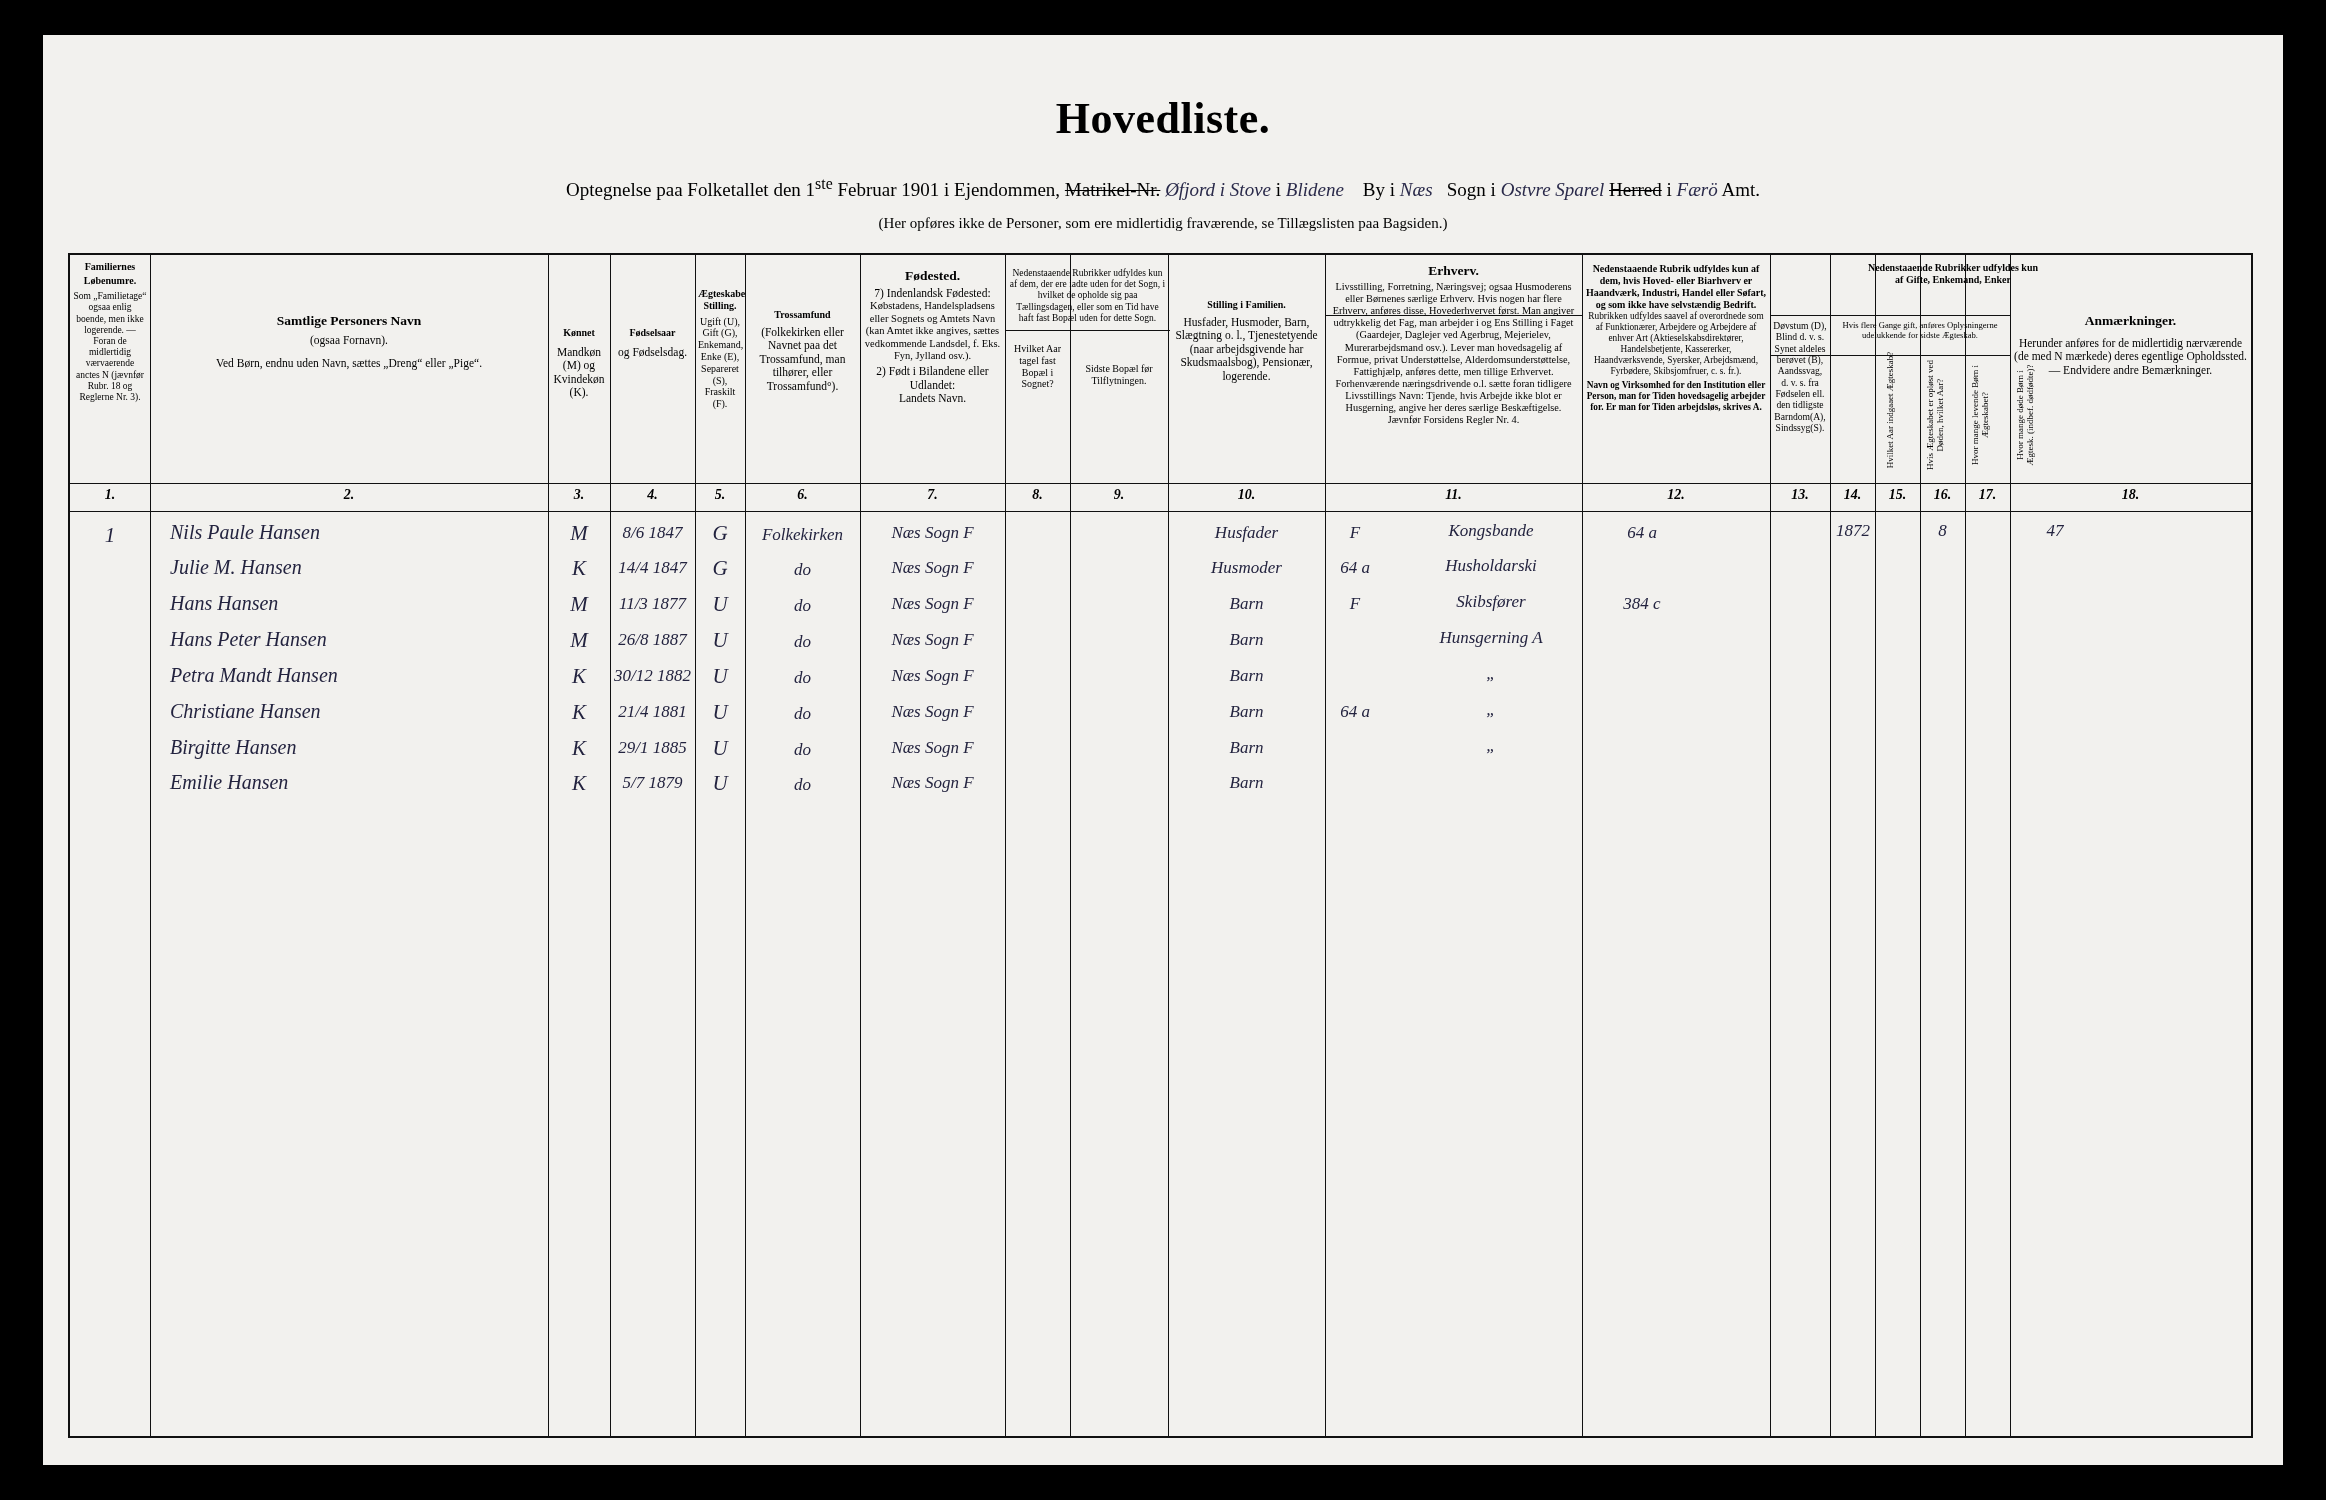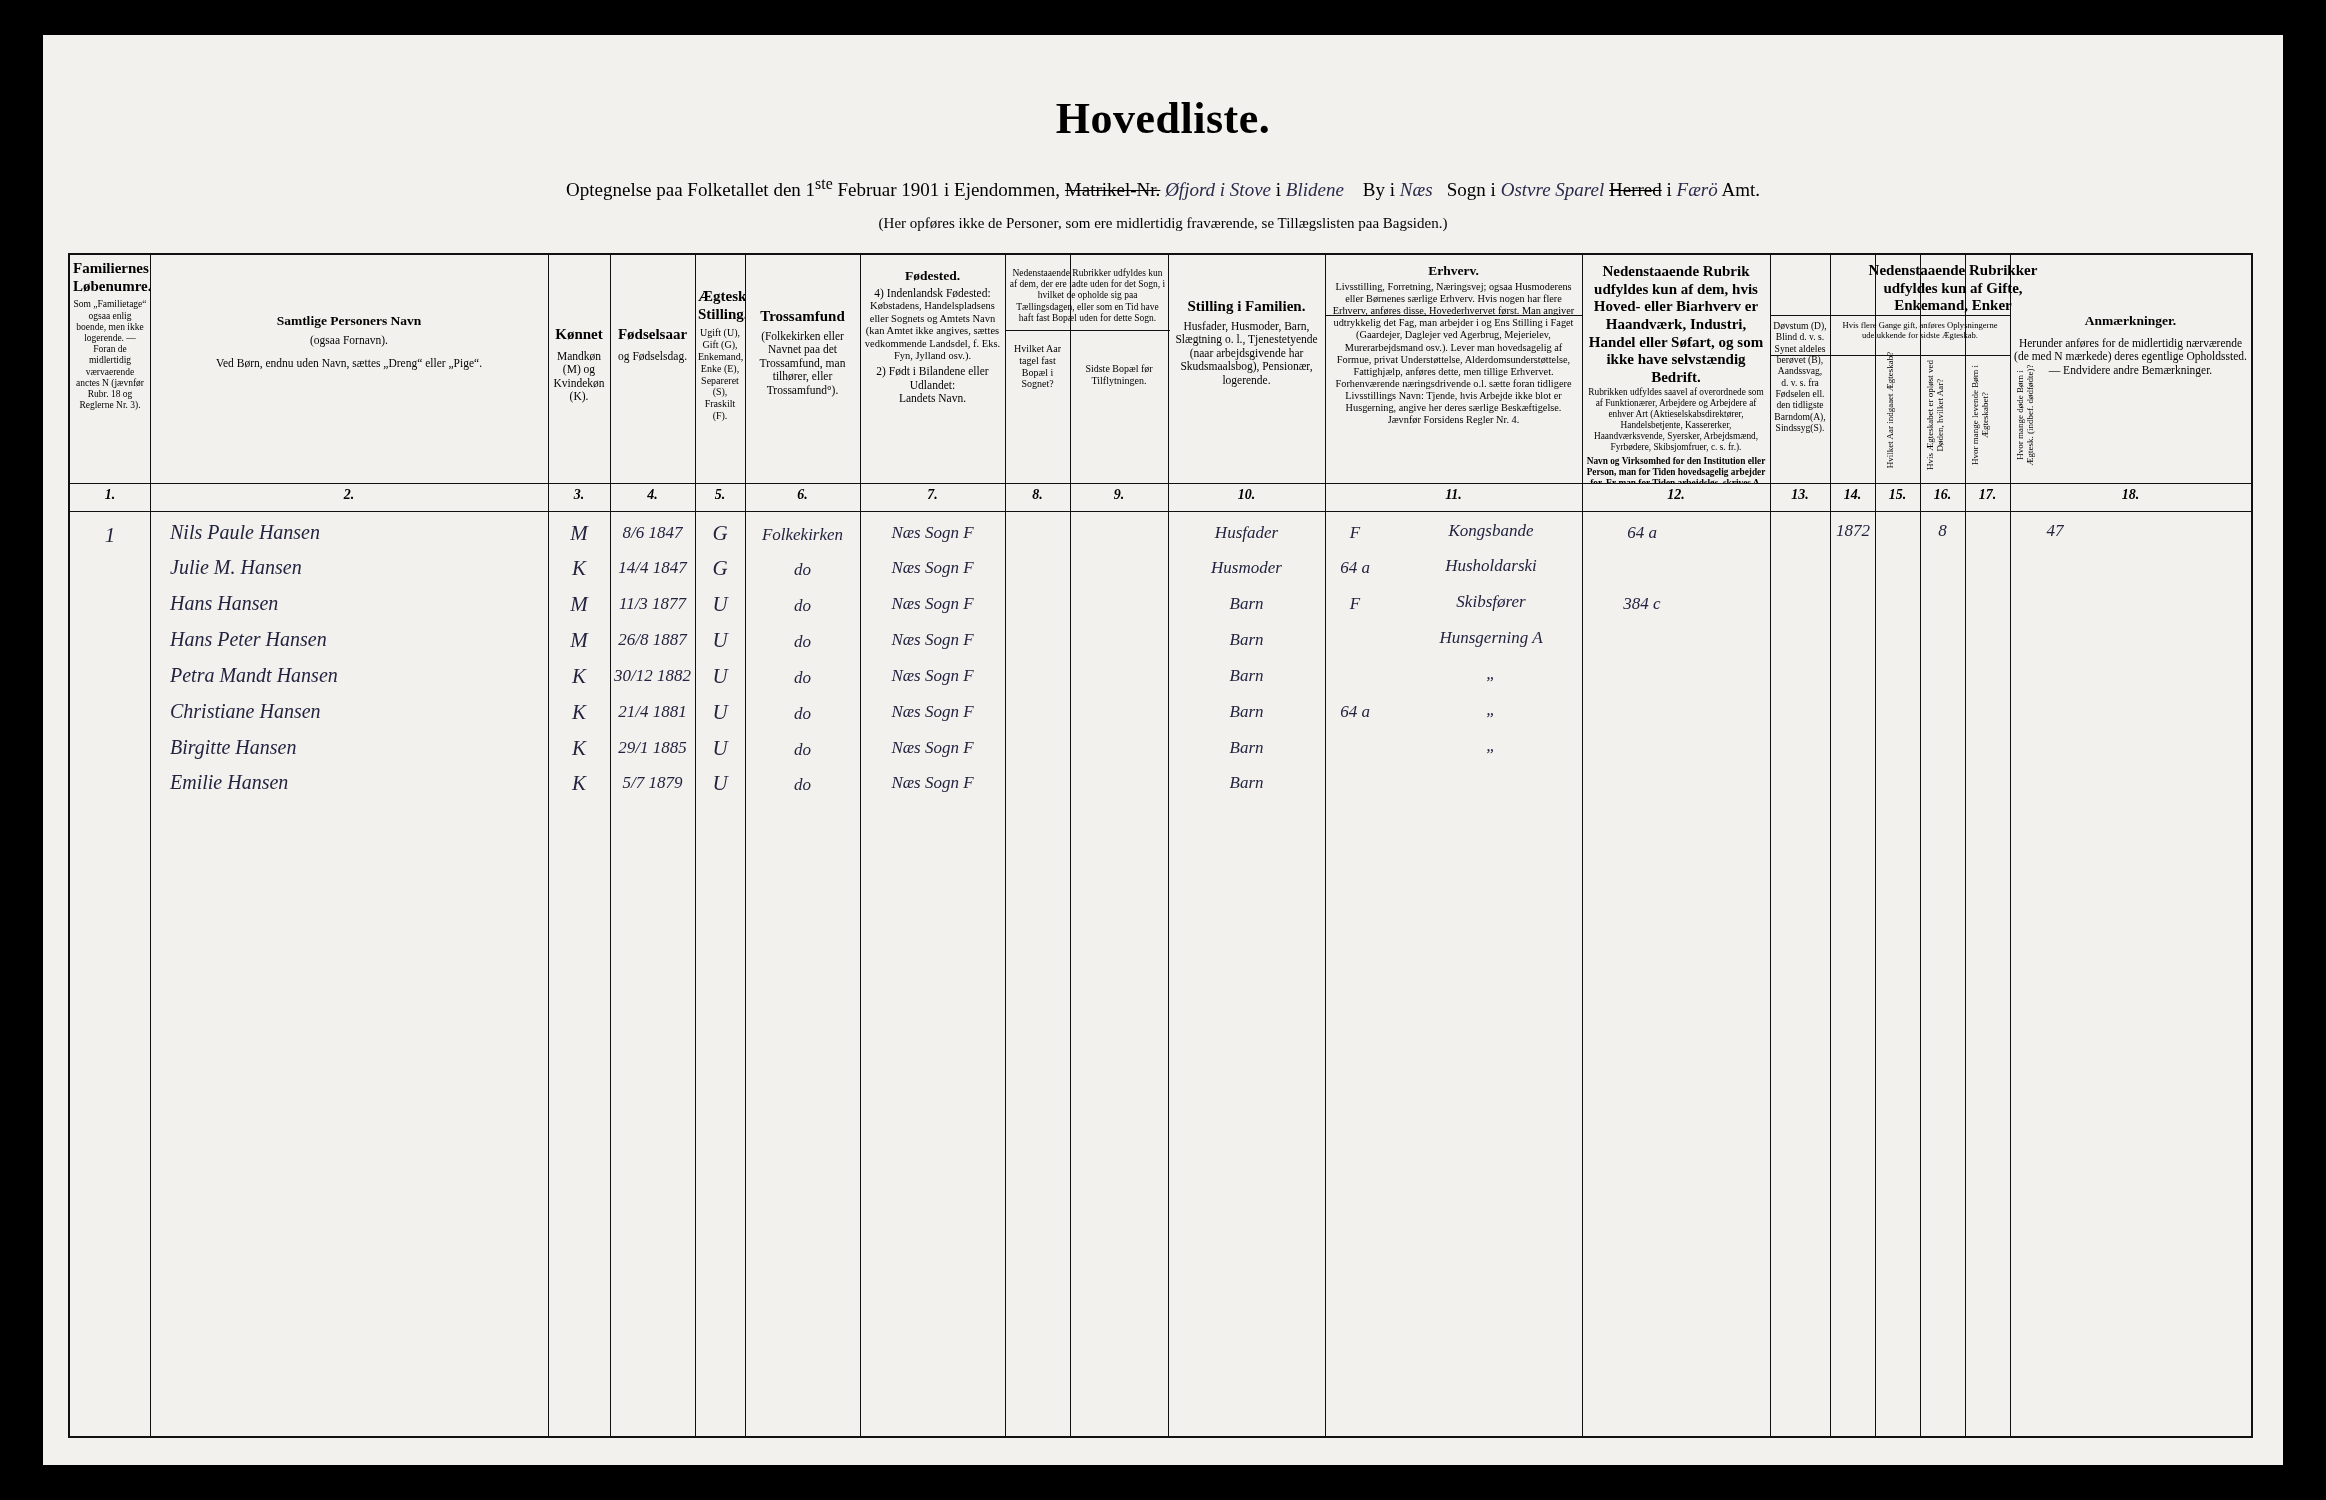--- a/index.html
+++ b/index.html
@@ -9,21 +9,21 @@
   .title{position:absolute;top:58px;left:0;width:100%;text-align:center;font-size:44px;font-weight:bold;letter-spacing:.5px;}
   .subtitle{position:absolute;top:140px;left:0;width:100%;text-align:center;font-size:19px;}
   .subtitle .hw{font-family:"Liberation Serif",serif;font-style:italic;color:#2a2a4a;}
   .note{position:absolute;top:180px;left:0;width:100%;text-align:center;font-size:15px;}
   .strike{text-decoration:line-through;}
 
   .grid{position:absolute;left:25px;top:218px;width:2185px;height:1185px;border:2px solid #111;box-sizing:border-box;}
   .vline{position:absolute;top:0;bottom:0;width:1px;background:#111;}
   .hline{position:absolute;left:0;right:0;height:1px;background:#111;}
   .hdr{position:absolute;box-sizing:border-box;padding:3px 3px;font-size:11.5px;line-height:1.18;text-align:center;overflow:hidden;}
-  .hdr b{font-size:15px;}
+  .hdr b{font-size:10px;}
   .hdr .med{font-size:13.5px;font-weight:bold;}
   .numrow{position:absolute;text-align:center;font-size:14px;font-weight:bold;font-style:italic;}
   .vert{position:absolute;box-sizing:border-box;font-size:10.5px;text-align:center;}
   .vert span{display:inline-block;transform:rotate(-90deg);transform-origin:center center;white-space:nowrap;}
 
   .hw{font-family:"Liberation Serif",serif;font-style:italic;color:#23233f;}
   .cell{position:absolute;font-size:20px;white-space:nowrap;}
   .cellc{position:absolute;font-size:21px;text-align:center;}
   .sm{font-size:17px;}
 </style>
@@ -109,21 +109,21 @@
         <div style="margin-top:4px;">Ugift (U), Gift (G), Enkemand, Enke (E), Separeret (S), Fraskilt (F).</div>
       </div>
 
       <div class="hdr" style="left:675px;top:50px;width:115px;height:178px">
         <b>Trossamfund</b>
         <div style="margin-top:4px;">(Folkekirken eller Navnet paa det Trossamfund, man tilhører, eller Trossamfund°).</div>
       </div>
 
       <div class="hdr" style="left:790px;top:10px;width:145px;height:218px">
         <div class="med">Fødested.</div>
-        <div style="margin-top:3px;">4) Indenlandsk Fødested:</div>
+        <div style="margin-top:3px;">7) Indenlandsk Fødested:</div>
         <div style="font-size:10.5px;">Købstadens, Handelspladsens eller Sognets og Amtets Navn (kan Amtet ikke angives, sættes vedkommende Landsdel, f. Eks. Fyn, Jylland osv.).</div>
         <div style="margin-top:3px;">2) Født i Bilandene eller Udlandet:</div>
         <div>Landets Navn.</div>
       </div>
 
       <div class="hdr" style="left:935px;top:10px;width:165px;height:65px;font-size:9.5px;">
         <span>Nedenstaaende Rubrikker udfyldes kun af dem, der ere iadte uden for det Sogn, i hvilket de opholde sig paa Tællingsdagen, eller som en Tid have haft fast Bopæl uden for dette Sogn.</span>
       </div>
       <div class="hdr" style="left:935px;top:85px;width:65px;height:140px;font-size:10px;">
         <span>Hvilket Aar tagel fast Bopæl i Sognet?</span>

